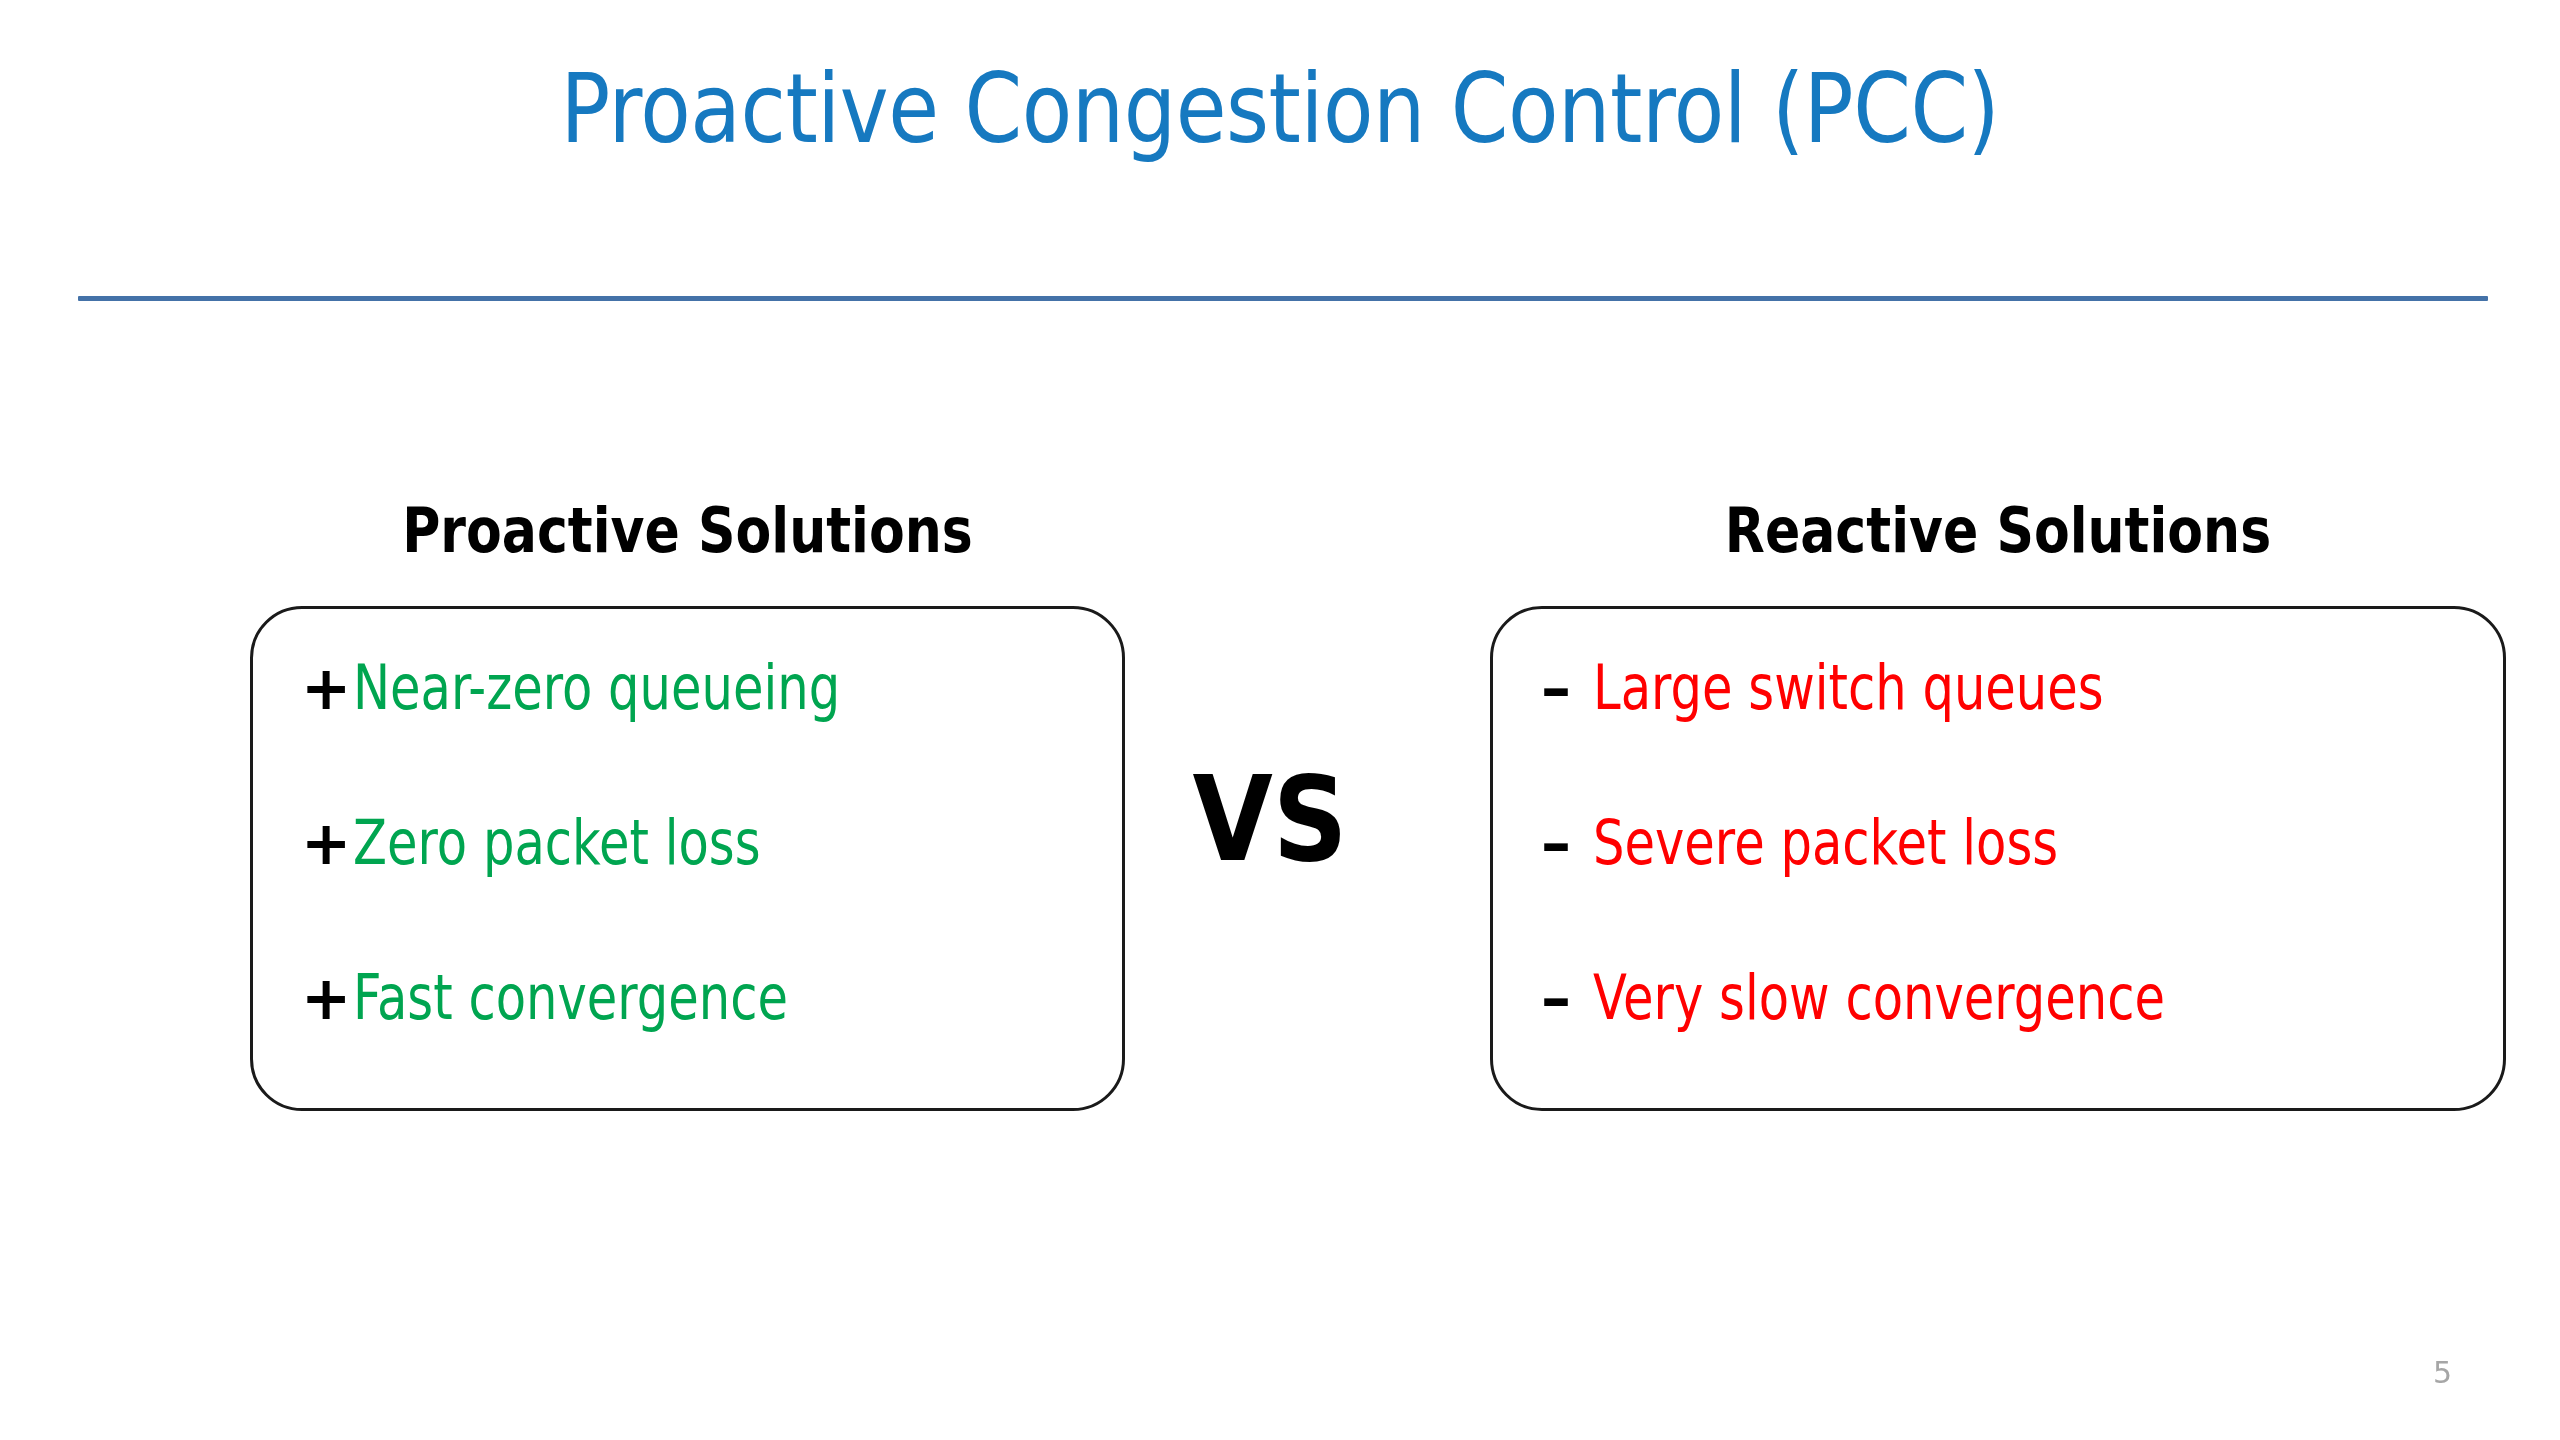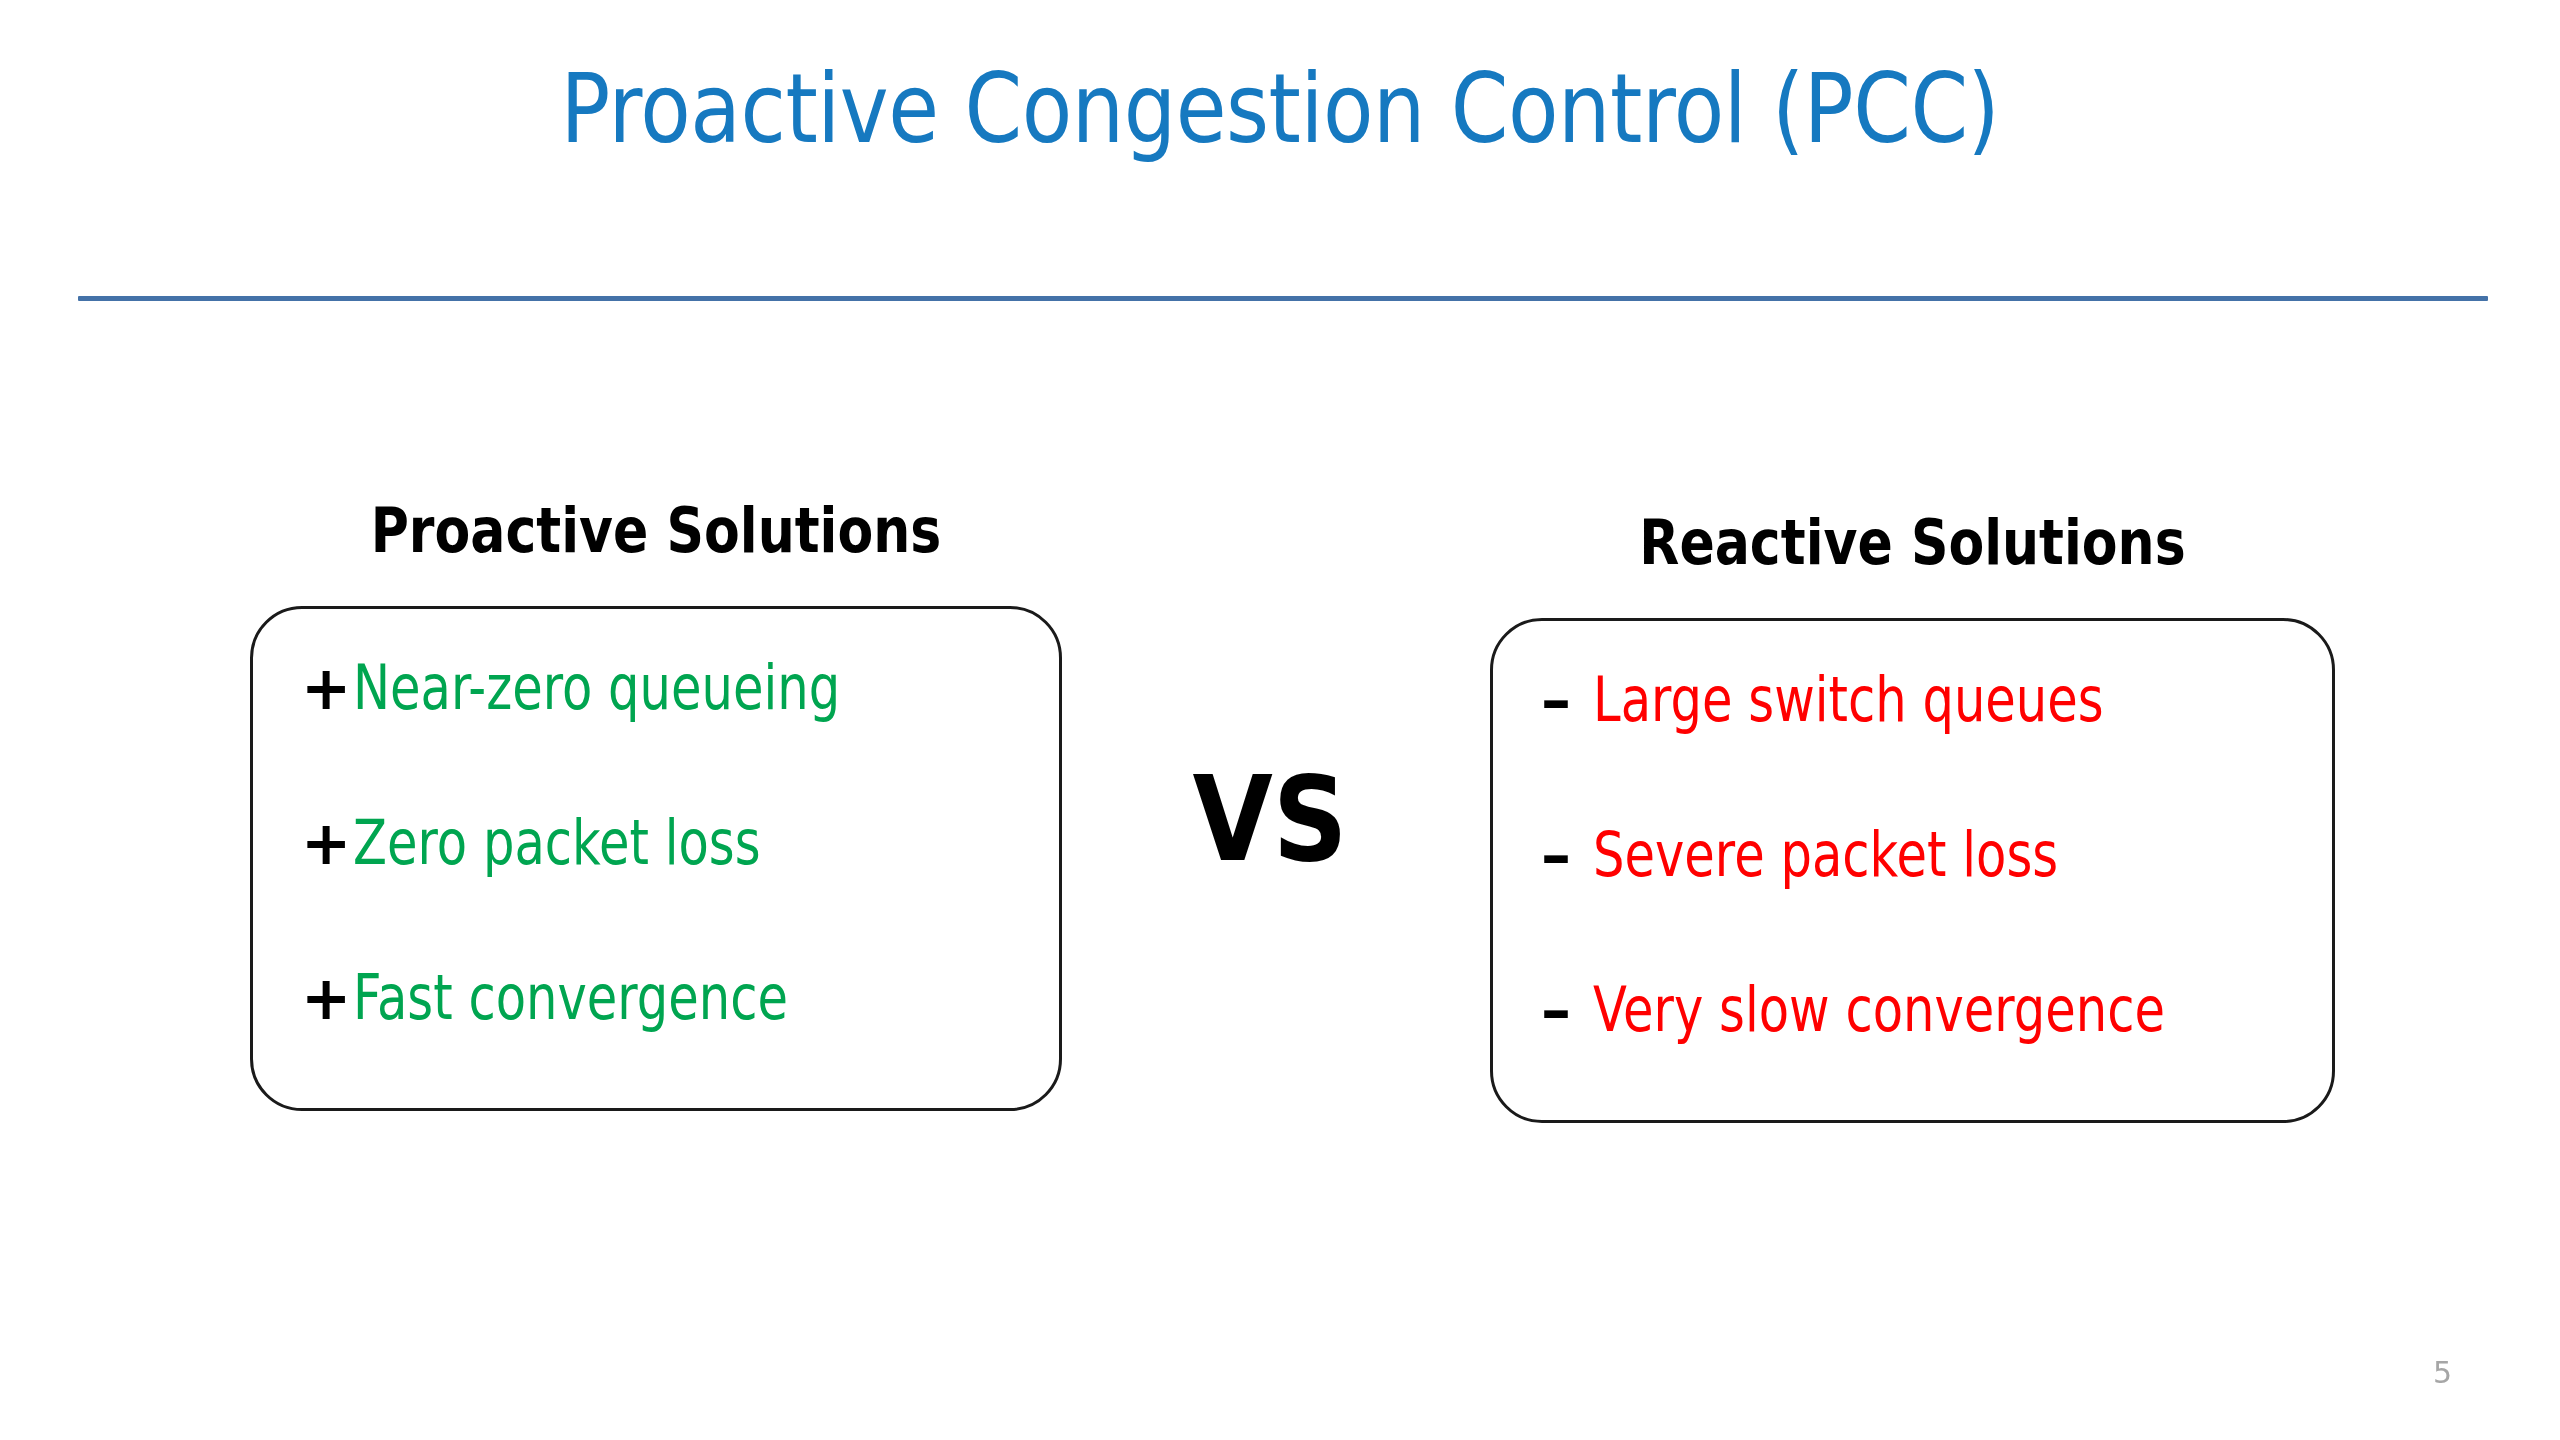--- a/index.html
+++ b/index.html
@@ -48,22 +48,22 @@
     height: 5px;
     background: #4472A8;
     border-radius: 1px;
   }
 
   
   .column {
     position: absolute;
     top: 500px;
   }
-  .column.left  { left: 250px;  width: 812px; }
-  .column.right { left: 1490px; width: 845px; margin-top: 12px; }
+  .column.left  { left: 250px;  width: 875px; }
+  .column.right { left: 1490px; width: 1016px; }
 
   .column-heading {
     text-align: center;
     color: #000000;
     font-family: "DejaVu Sans", sans-serif;
     font-weight: 700;
     font-size: 62px;
     line-height: 1.0;
     transform: scaleX(0.84);
     transform-origin: center top;

